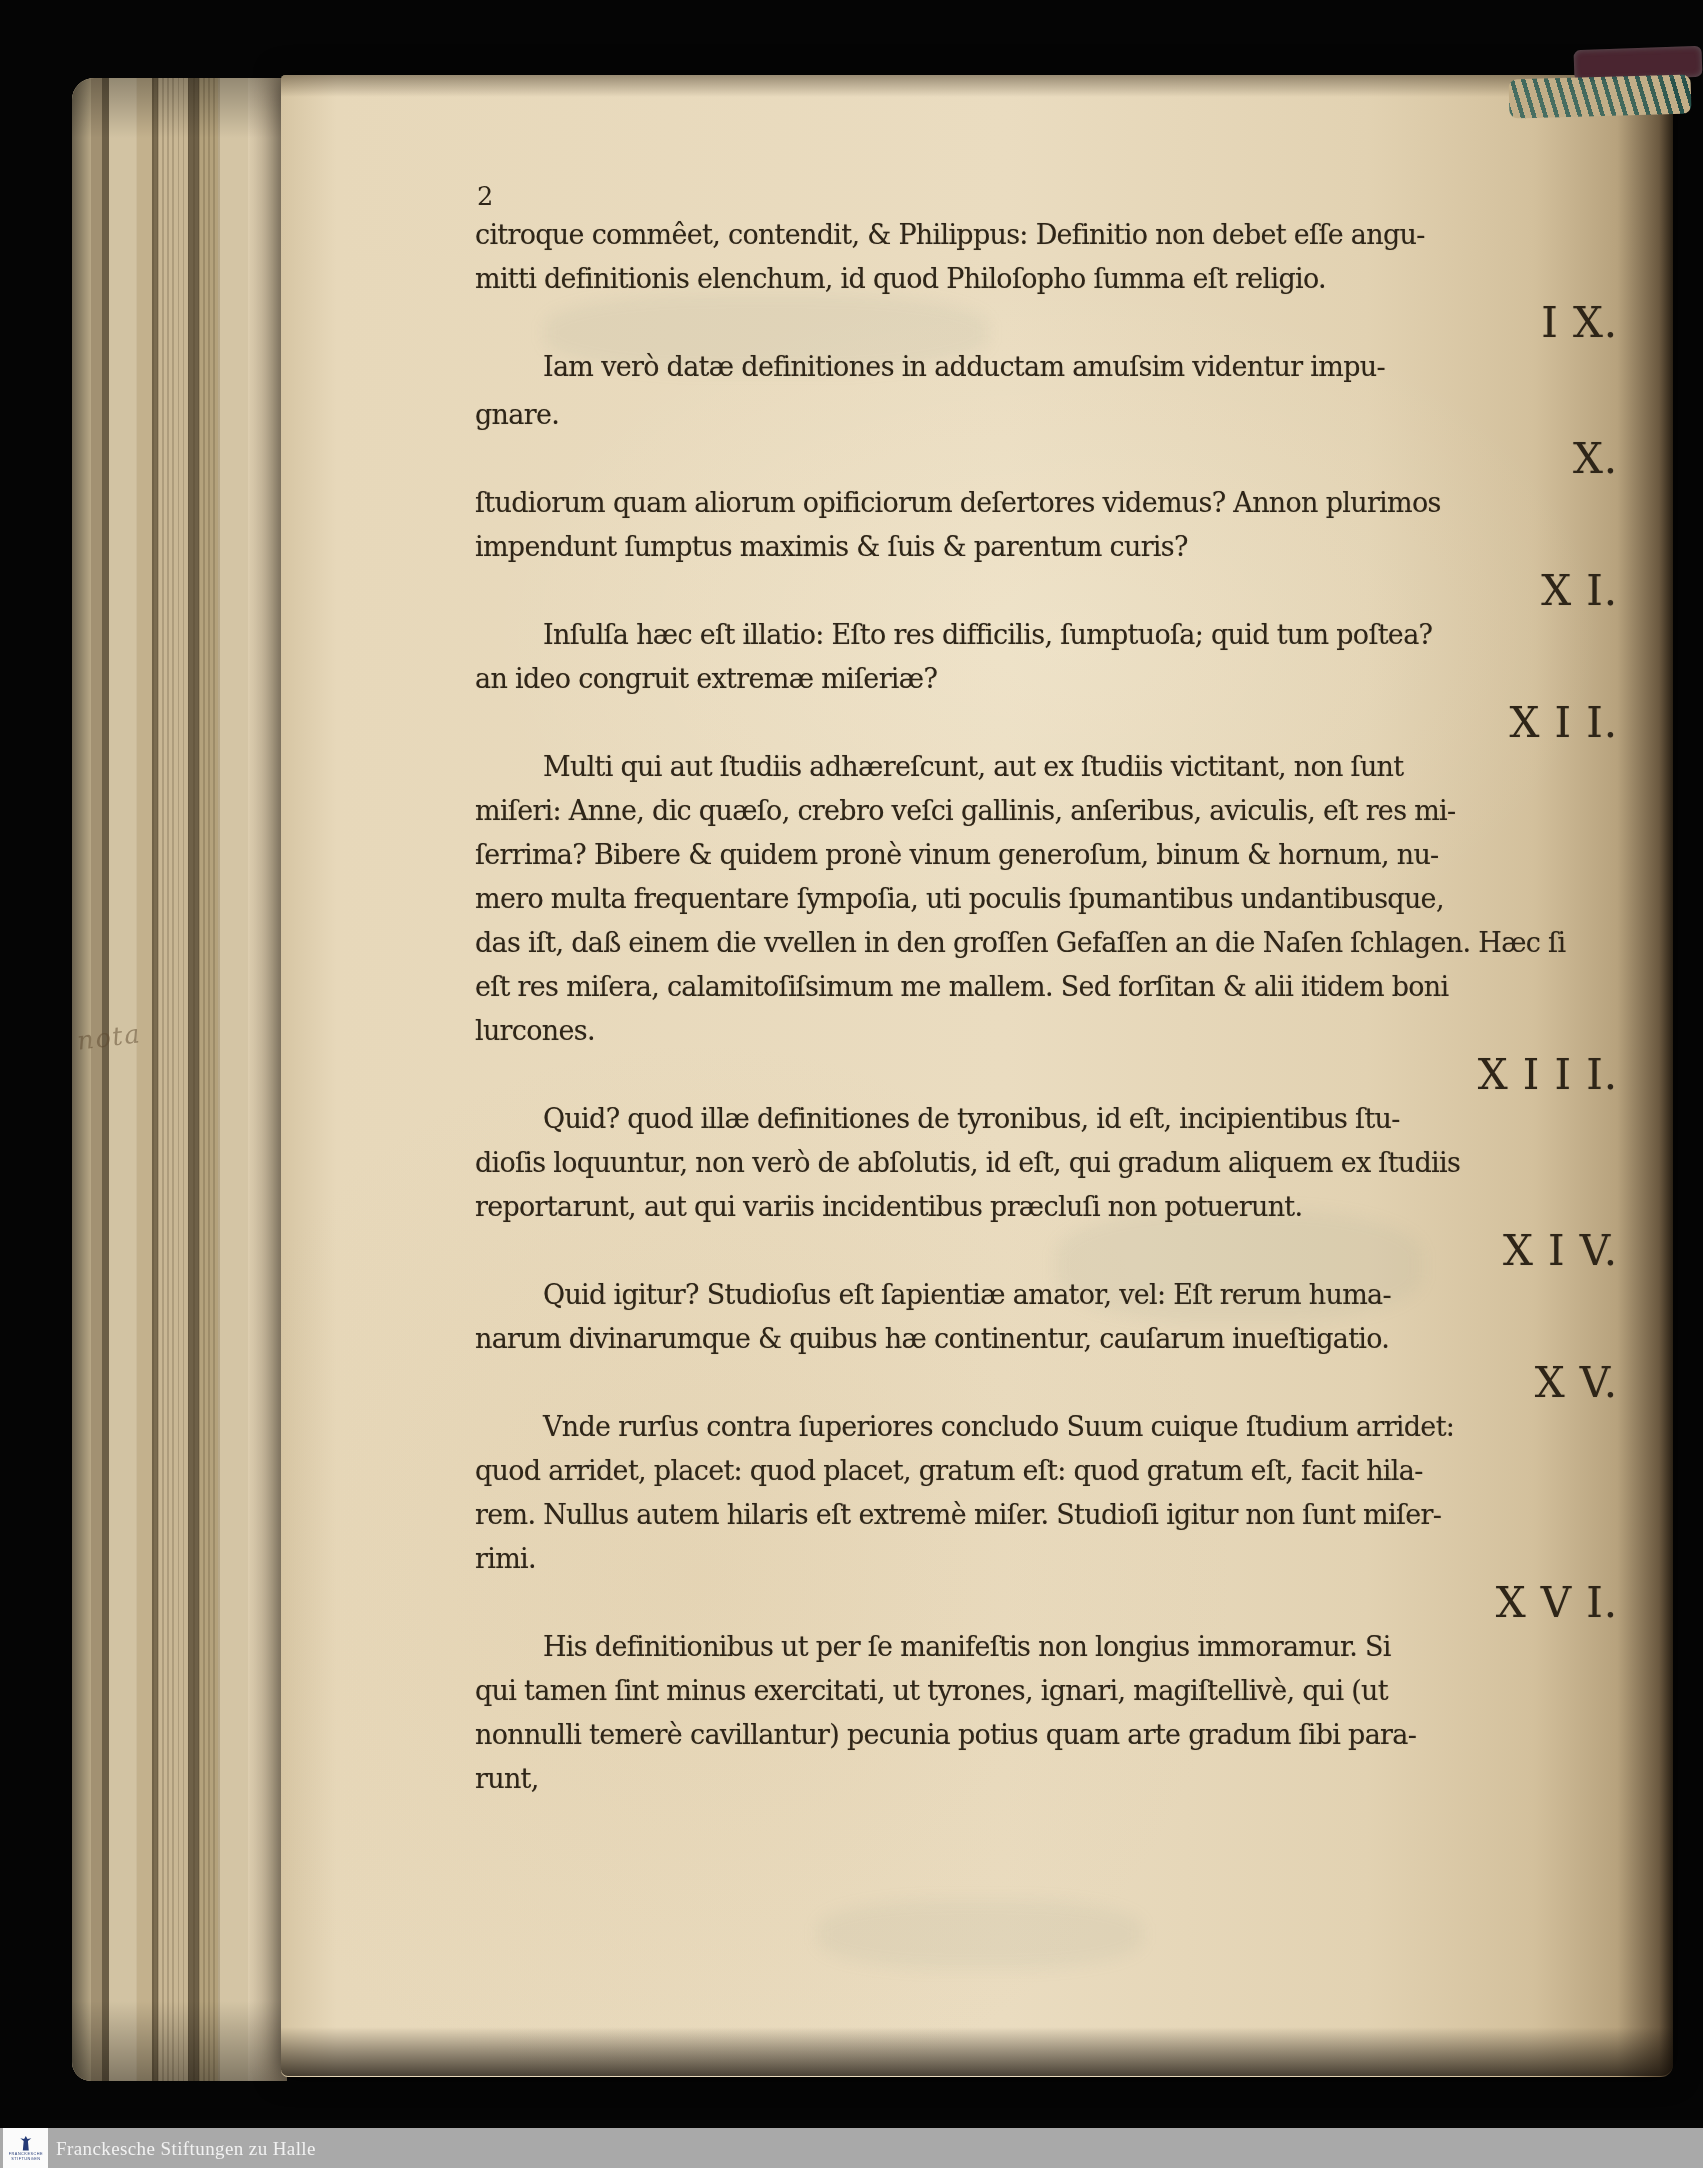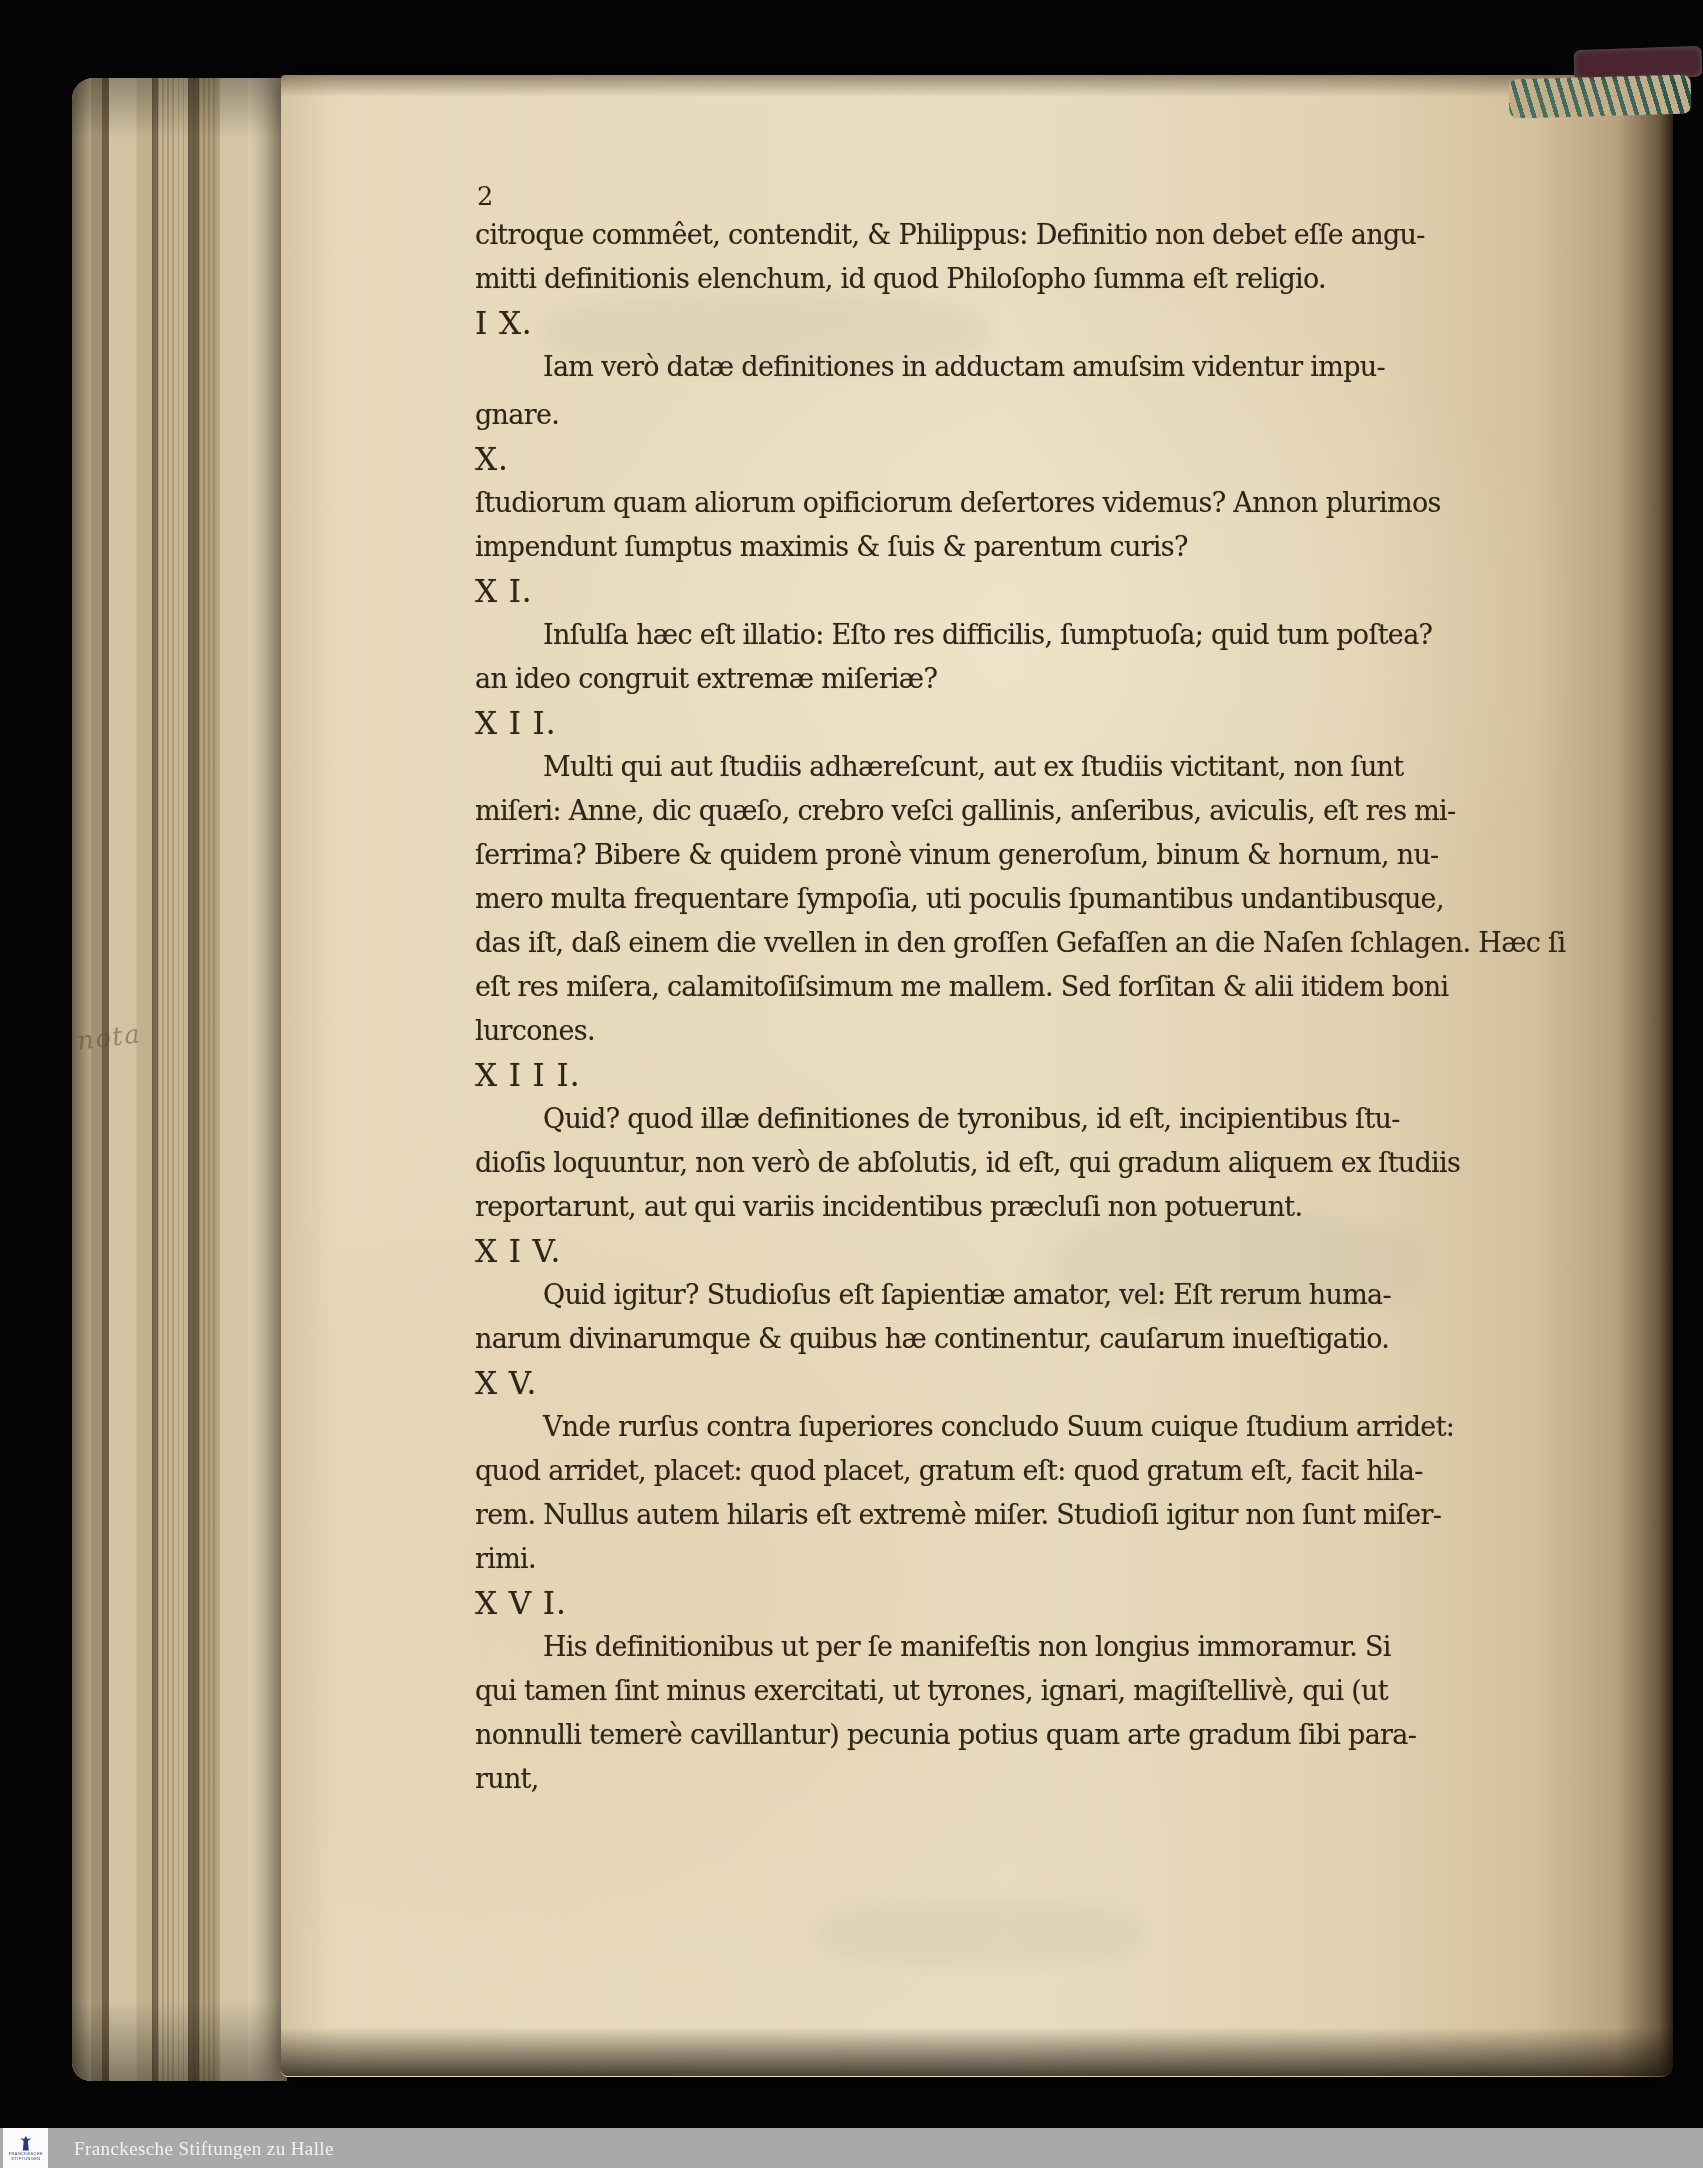--- a/index.html
+++ b/index.html
@@ -55,34 +55,34 @@
 
   .marginalia{position:absolute;left:77px;top:1022px;transform:rotate(-7deg);
     font-style:italic;font-size:25.6px;color:rgba(92,72,46,.50);letter-spacing:1.7px;}
 
   
   .page-number{position:absolute;left:477px;top:181px;font-size:25.6px;color:#2e2518;}
   .text-block{position:absolute;left:475px;top:213px;width:1143px;color:#2e2518;}
   .line{height:44px;line-height:44px;font-size:27px;letter-spacing:-0.7px;white-space:nowrap;
     text-shadow:0 0 0.9px rgba(46,37,24,.35);}
   .line.first{padding-left:68px;}
-  .line.heading{text-align:left;font-size:31px;letter-spacing:0.9px;}
+  .line.heading{text-align:right;font-size:42px;letter-spacing:0.9px;}
   .line.catch{text-align:left;padding-right:12px;}
   .line.gap{margin-top:4px;}
   .it{}
 
   
   .footer-bar{position:absolute;left:0;top:2128px;width:1704px;height:41px;background:#a9a9a9;}
   .logo-box{position:absolute;left:3.4px;top:2128px;width:45px;height:41px;background:#fbfbfb;
     display:flex;flex-direction:column;align-items:center;justify-content:center;}
   .logo-emblem{width:13.6px;height:15.3px;margin-bottom:0.9px;}
   .logo-text{font-family:"Liberation Sans",sans-serif;font-size:3.8px;letter-spacing:0.5px;
     color:#253a77;line-height:4.7px;text-align:center;}
   .footer-caption{position:absolute;left:56px;top:2128px;height:31px;line-height:41px;
-    font-family:"Liberation Serif",serif;font-size:19px;color:#f2f2f2;letter-spacing:0.4px;margin-left:18px;}
+    font-family:"Liberation Serif",serif;font-size:19px;color:#f2f2f2;letter-spacing:0.4px;}
 </style>
 </head>
 <body>
 
 <div class="stage">
 
   <div class="fore-edge">
     <div class="fe-stripe fe-s1"></div>
     <div class="fe-stripe fe-s2"></div>
     <div class="fe-stripe fe-s3"></div>

